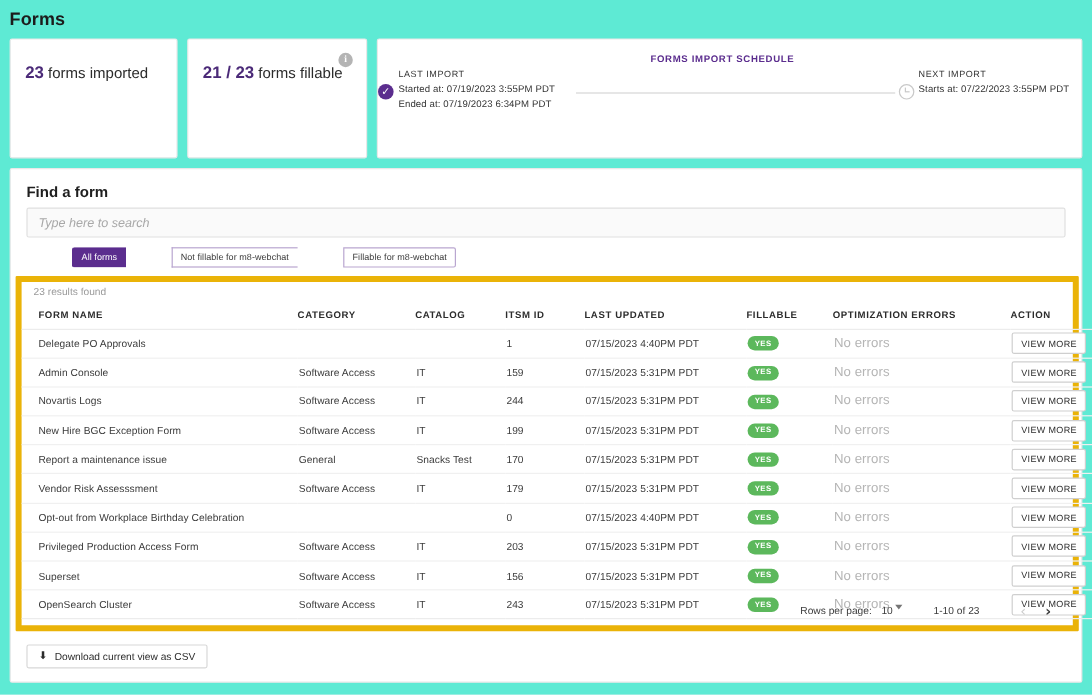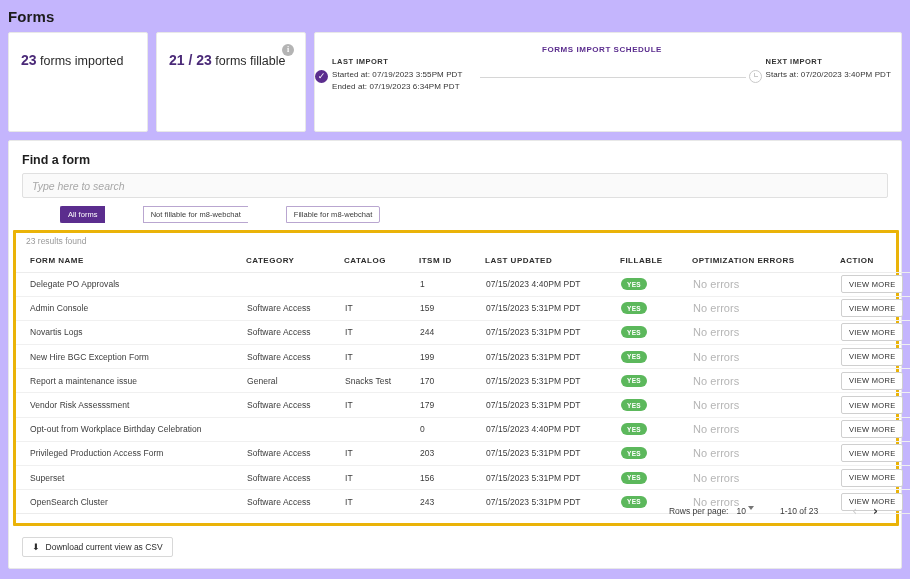--- a/index.html
+++ b/index.html
@@ -3,21 +3,21 @@
 <meta charset="utf-8">
 <style>
   * { box-sizing: border-box; }
   html, body {
     margin: 0; padding: 0;
     width: 910px; height: 579px;
     background: #f4f4f4;
     font-family: "Liberation Sans", sans-serif;
     -webkit-font-smoothing: antialiased;
   }
-  .page { width: 910px; height: 579px; position: relative; overflow: hidden; background: #c4b5fd; }
+  .page { width: 910px; height: 579px; position: relative; overflow: hidden; background: #5eead4; }
 
   
   .page-title {
     position: absolute; left: 8px; top: 8px;
     font-size: 15px; font-weight: bold; color: #1c1c1c;
     letter-spacing: 0.1px;
   }
 
   
   .cards-row {
@@ -57,21 +57,21 @@
     color: #5b2d8e; letter-spacing: 0.55px;
   }
   .sched-line {
     position: absolute; left: 165px; right: 155px; top: 44px;
     height: 1px; background: #d6d6d6;
   }
   .sched-block { position: absolute; top: 24px; }
   .sched-left { left: 17px; }
   .sched-right { right: 10px; }
   .sched-label {
-    font-size: 7.5px; font-weight: bold; color: #333333;
+    font-size: 7.5px; font-weight: normal; color: #333333;
     letter-spacing: 0.5px; margin-bottom: 3px;
   }
   .sched-line-text {
     font-size: 8px; font-weight: normal; color: #333333;
     line-height: 11.5px; letter-spacing: 0.1px; white-space: nowrap;
   }
   .sched-icon {
     position: absolute; top: 13px; width: 13px; height: 13px; border-radius: 50%;
   }
   .icon-done {
@@ -126,21 +126,21 @@
     margin-left: 38px;
   }
   .tab:first-child { border-radius: 2px 0 0 2px; }
   .tab:last-child { border-right: 1px solid #b9a6d0; border-radius: 0 2px 2px 0; }
   .tab.active { background: #5b2d8e; color: #ffffff; border-color: #5b2d8e; }
 
   
   .results-box {
     position: absolute; left: 4px; top: 89px;
     width: 886px; height: 296px;
-    border: 3px solid #eab308;
+    border: 5px solid #eab308;
     border-radius: 1px;
     background: #ffffff;
   }
   .results-count {
     position: absolute; left: 10px; top: 3px;
     font-size: 8.5px; color: #9a9a9a;
   }
 
   
   .table-wrap { position: absolute; left: 0; right: 0; top: 17px; bottom: 34px; }
@@ -240,21 +240,21 @@
       <div class="sched-block sched-left">
         <div class="sched-icon icon-done">✓</div>
         <div class="sched-label">LAST IMPORT</div>
         <div class="sched-line-text">Started at: 07/19/2023 3:55PM PDT</div>
         <div class="sched-line-text">Ended at: 07/19/2023 6:34PM PDT</div>
       </div>
 
       <div class="sched-block sched-right">
         <div class="sched-icon icon-pending"></div>
         <div class="sched-label">NEXT IMPORT</div>
-        <div class="sched-line-text">Starts at: 07/20/2023 3:40PM PDT</div>
+        <div class="sched-line-text">Starts at: 07/22/2023 3:55PM PDT</div>
       </div>
     </div>
 
   </div>
 
   <div class="find-panel">
 
     <div class="find-title">Find a form</div>
 
     <input class="search-input" type="text" placeholder="Type here to search" style="">

